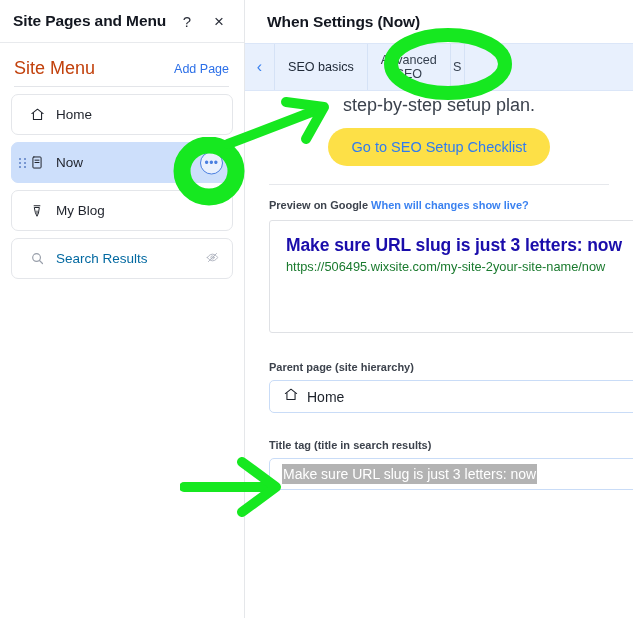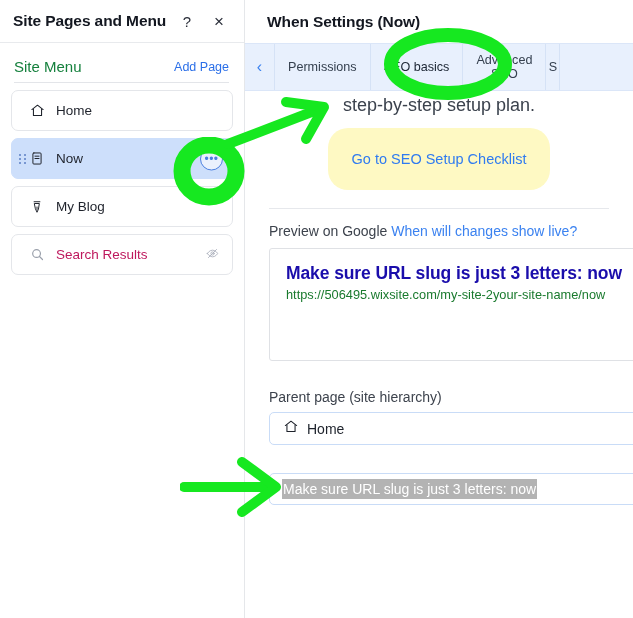--- a/index.html
+++ b/index.html
@@ -33,42 +33,42 @@
     font-size: 16px; color: #2b2f3a; cursor: pointer;
     width: 22px; text-align: center; line-height: 1;
   }
   .hdr-icon.help { font-size: 15px; margin-right: 10px; }
   .hdr-icon.close { font-size: 17px; }
 
   .sitemenu-row {
     display: flex; align-items: center; justify-content: space-between;
     padding: 15px 15px 7px 14px;
   }
-  .sitemenu-label { font-size: 15px; color: #15803d; }
+  .sitemenu-label { font-size: 18px; color: #c2410c; }
   .add-page { font-size: 12.5px; color: #2b6fe8; cursor: pointer; margin-left: 47px; }
   .sitemenu-sep { height: 1px; background: #e3e5e9; margin: 0 15px 0 14px; }
 
   .menu-list { padding: 7px 11px 0 11px; display: flex; flex-direction: column; gap: 7px; }
   .menu-item {
     position: relative;
     height: 41px; border: 1px solid #e4e6ea; border-radius: 7px;
     display: flex; align-items: center; background: #fff;
     padding-left: 18px; cursor: pointer;
   }
   .menu-item.selected {
     background: #cddffb; border-color: #cddffb;
   }
   .menu-item .drag-dots {
     position: absolute; left: 7px; top: 50%; transform: translateY(-50%);
     display: grid; grid-template-columns: 3px 3px; gap: 2px 2px;
   }
   .menu-item .drag-dots i { width: 2px; height: 2px; background: #5b7fc4; border-radius: 50%; display:block; }
   .mi-icon { width: 21px; display: flex; align-items: center; justify-content: flex-start; }
   .mi-label { font-size: 13.5px; color: #1e222b; margin-left: 5px; }
-  .menu-item.muted .mi-label { color: #be185d; }
+  .menu-item.muted .mi-label { color: #0369a1; }
   .eye-hidden { position: absolute; right: 12px; top: 50%; transform: translateY(-50%); }
 
   .dots-btn {
     position: absolute; right: 9px; top: 50%; transform: translateY(-50%);
     width: 23px; height: 23px; border-radius: 50%;
     border: 1.4px solid #4a7fe0; background: #eaf1fd;
     display: flex; align-items: center; justify-content: center;
     cursor: pointer; z-index: 6;
   }
   .dots-btn span { font-size: 12px; color: #4a7fe0; line-height: 6px; letter-spacing: 0.5px; }
@@ -100,28 +100,28 @@
   .tab.partial { padding: 0 4px; overflow: hidden; width: 14px; }
 
   .rp-body { flex: 1; position: relative; overflow: hidden; }
 
   .sub-note {
     text-align: center; font-size: 18px; color: #3b424d;
     padding: 4px 40px 0 40px;
   }
   .checklist-wrap { display: flex; justify-content: center; padding: 12px 0 0 0; }
   .checklist-btn {
-    background: #fef9c3; color: #2f7bf0; border: none; border-radius: 20px;
-    padding: 23px 24px; font-size: 14.5px; cursor: pointer;
+    background: #fde047; color: #2f7bf0; border: none; border-radius: 20px;
+    padding: 11px 24px; font-size: 14.5px; cursor: pointer;
     font-family: "Liberation Sans", sans-serif;
   }
   .divider { height: 1px; background: #e6e8ec; margin: 18px 24px 0 24px; }
 
   .sec { padding: 0 0 0 24px; }
-  .field-label { font-size: 14px; color: #3d434d; margin-bottom: 7px; }
+  .field-label { font-size: 11px; color: #3d434d; margin-bottom: 7px; font-weight: bold; }
   .field-label .link { color: #3b82f0; cursor: pointer; }
 
   .g-preview {
     margin-top: 9px; border: 1px solid #dfe1e5; border-radius: 3px;
     height: 113px; padding: 14px 0 0 16px; background: #fff;
     width: 388px;
   }
   .g-title {
     color: #1a0dab; font-size: 17.5px; font-weight: bold;
     white-space: nowrap; letter-spacing: -0.1px;
@@ -247,21 +247,20 @@
   </div>
 
   <div class="right-panel">
 
     <div class="rp-header">
       <div class="rp-title">When Settings (Now)</div>
     </div>
 
     <div class="tabbar">
       <div class="tab-arrow">‹</div>
-      <div class="tab">Permissions</div>
       <div class="tab active">SEO basics</div>
       <div class="tab">Advanced
 SEO</div>
       <div class="tab partial">S</div>
     </div>
 
     <div class="rp-body">
 
       <div class="sub-note">step-by-step setup plan.</div>
 
@@ -290,20 +289,21 @@
               <path d="M3 10.5 12 3.5l9 7"></path>
                 <path d="M5.5 9.8V20h13V9.8"></path>
             </svg>
           </span>
           <span class="sb-label">Home</span>
         </div>
       </div>
 
 
       <div class="sec" style="padding-top:26px;">
+        <div class="field-label">Title tag (title in search results)</div>
         <div class="title-input-wrap">
           <span class="title-sel">Make sure URL slug is just 3 letters: now</span>
         </div>
       </div>
 
     </div>
   </div>
 
   <svg class="anno" id="anno-circle-dots" width="72" height="70" viewBox="0 0 72 70">
     <ellipse cx="36" cy="34" rx="27" ry="26" fill="none" stroke="#16e820" stroke-width="17" stroke-linecap="round"></ellipse>

